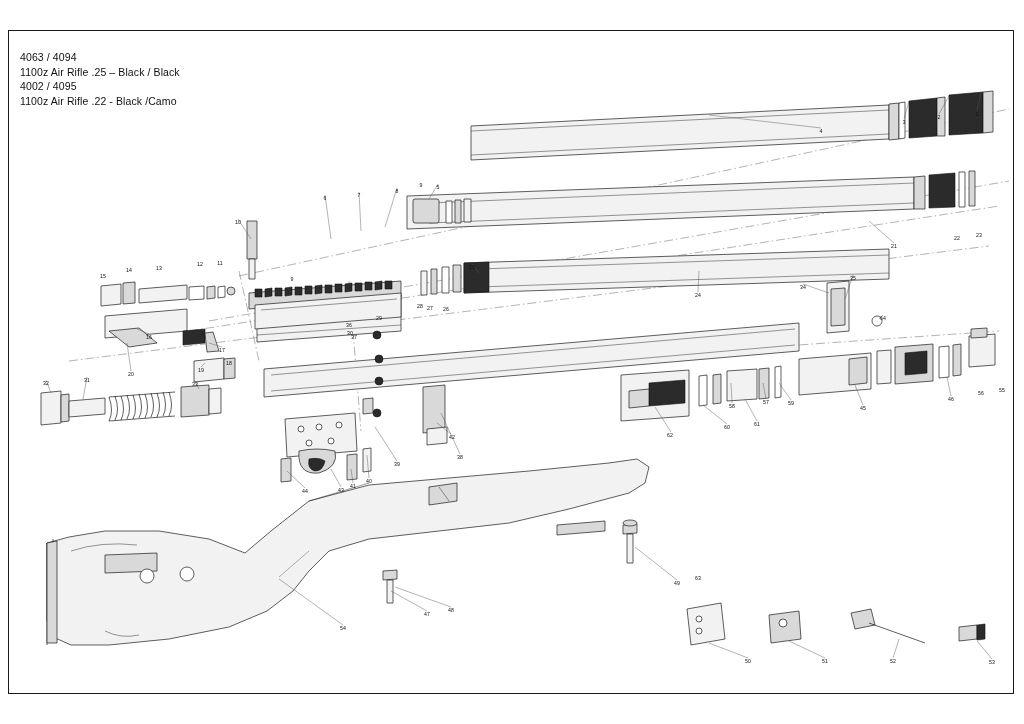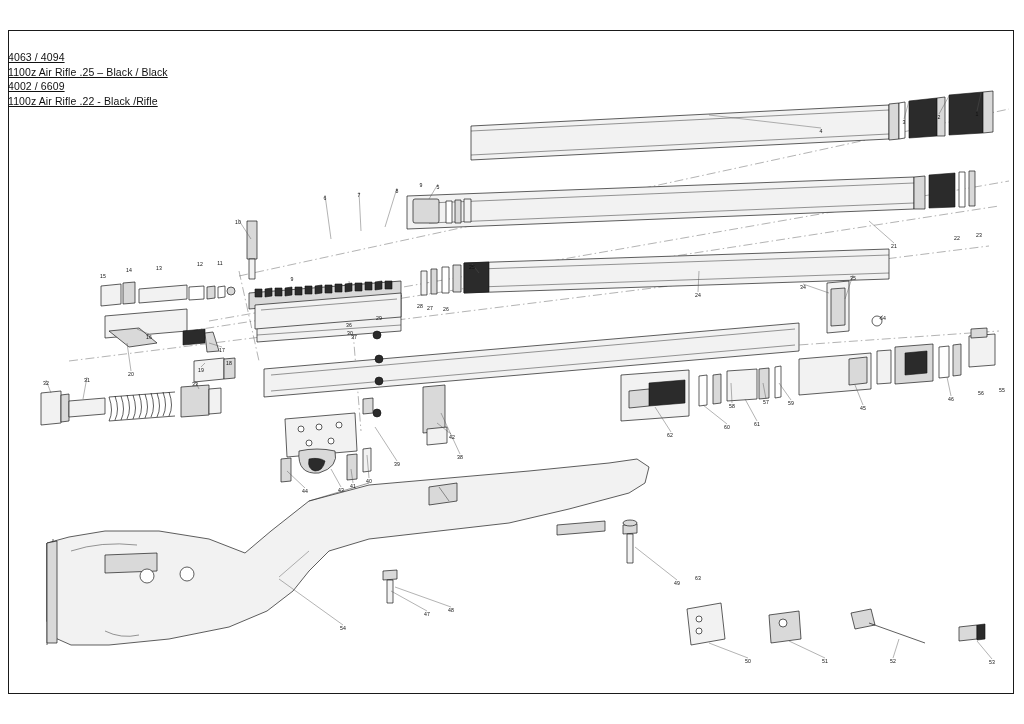--- a/index.html
+++ b/index.html
@@ -20,27 +20,26 @@
     left: 8px;
     top: 30px;
     width: 1006px;
     height: 664px;
     border: 1px solid #1a1a1a;
     background: #ffffff;
     box-sizing: border-box;
   }
   #title-block {
     position: absolute;
-    left: 8px;
+    left: 20px;
     top: 50px;
     line-height: 14.5px;
     font-size: 10.5px;
     color: #111111;
     white-space: nowrap;
-    text-decoration: underline;
   }
   #title-block div { letter-spacing: 0.1px; }
 
   svg#dwg {
     position: absolute;
     left: 0; top: 0;
     width: 1006px;
     height: 664px;
   }
   .ln { fill: none; stroke: #1a1a1a; stroke-width: 0.7; }
@@ -385,17 +384,17 @@
           <text class="lbl" x="689" y="548">63</text>
           <text class="lbl" x="874" y="288">64</text>
         </g>
 
     </svg>
   </div>
 
   <div id="title-block">
     <div>4063 / 4094</div>
     <div>1100z Air Rifle .25 – Black / Black</div>
-    <div>4002 / 6609</div>
-    <div>1100z Air Rifle .22 - Black /Rifle</div>
+    <div>4002 / 4095</div>
+    <div>1100z Air Rifle .22 - Black /Camo</div>
   </div>
 
 </div>
 
 </body></html>

